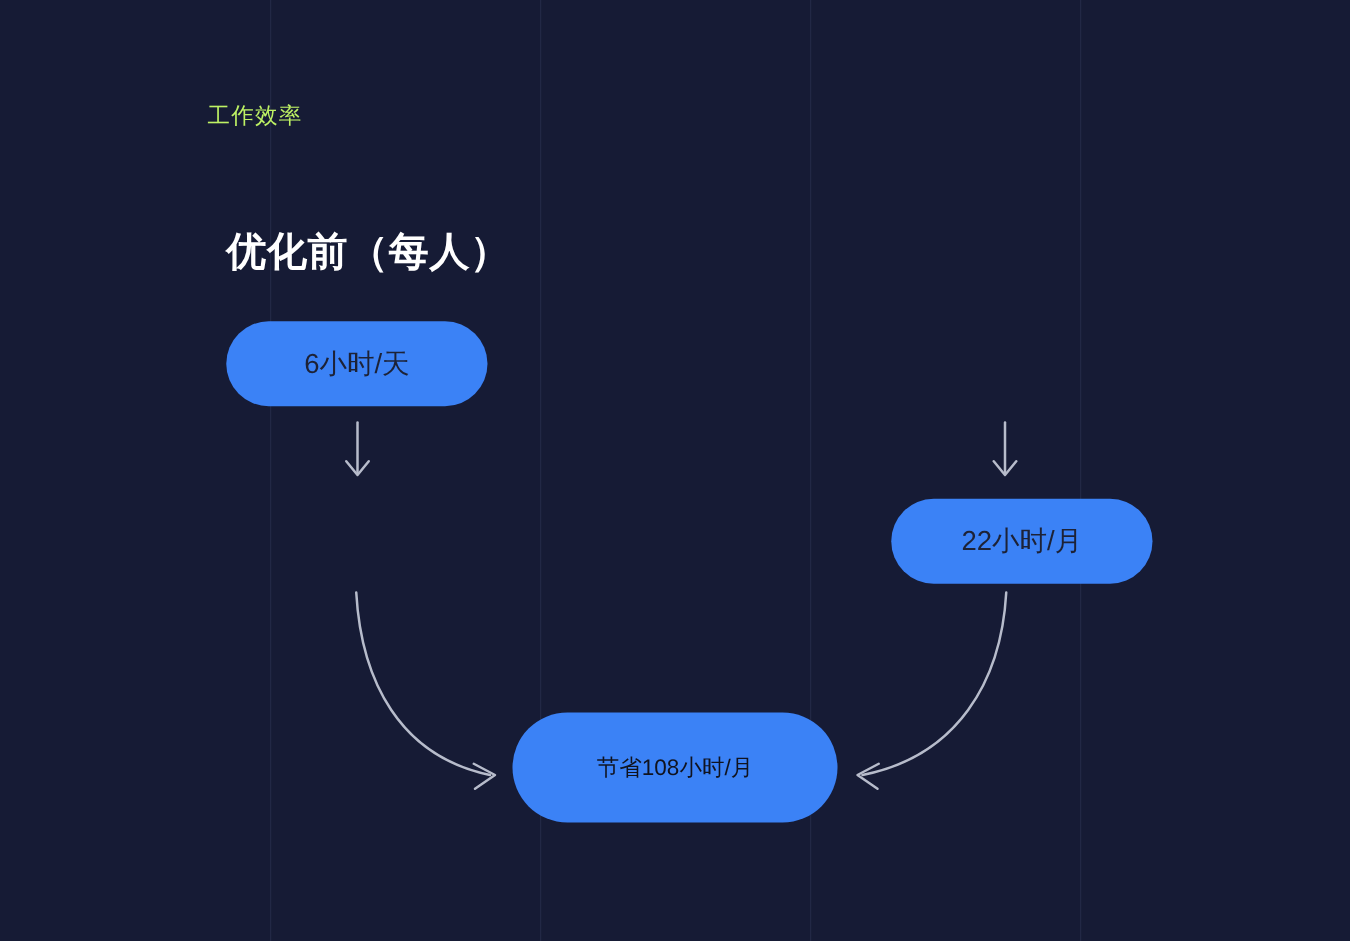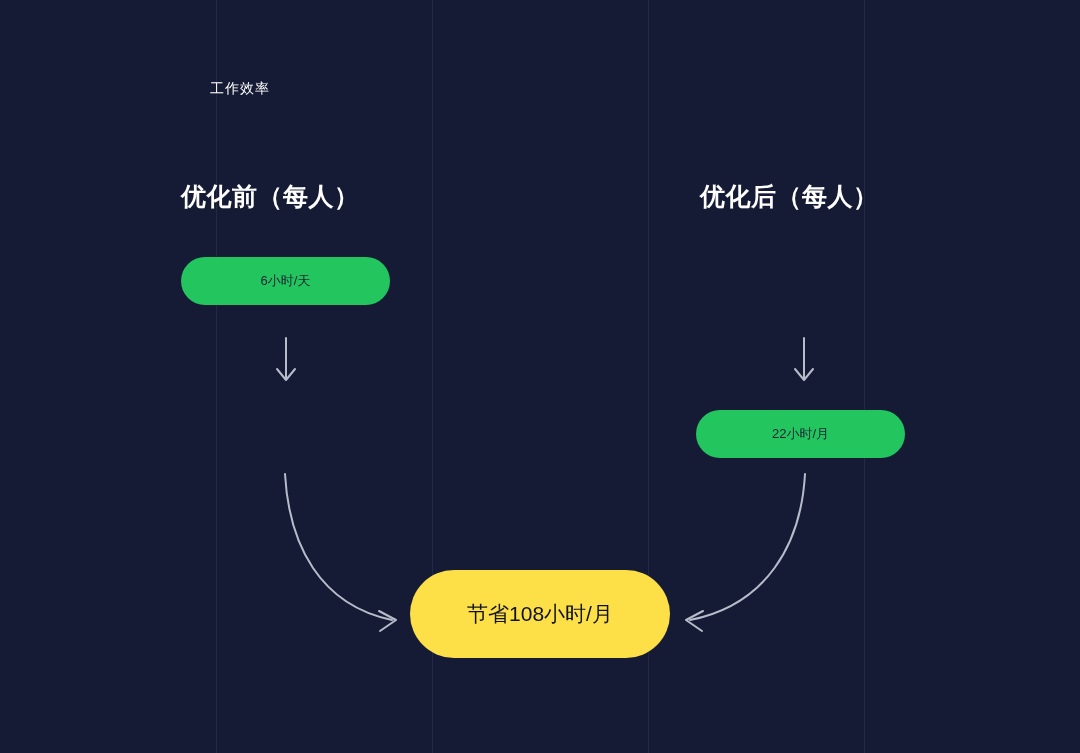--- a/index.html
+++ b/index.html
@@ -37,71 +37,70 @@
     position: absolute;
     inset: 0;
     z-index: 2;
   }
 
   
   .caption {
     position: absolute;
     left: 166px;
     top: 80px;
-    font-size: 14px;
+    font-size: 18px;
     letter-spacing: 1px;
-    color: #ffffff;
+    color: #bef264;
     white-space: nowrap;
-    margin-left: 44px;
   }
 
   
   .col-heading {
     position: absolute;
     top: 180px;
-    font-size: 25px;
+    font-size: 32px;
     font-weight: bold;
     color: #ffffff;
     white-space: nowrap;
     letter-spacing: 0.5px;
   }
   .col-heading.left  { left: 181px; }
   .col-heading.right { left: 700px; }
 
   
   .pill {
     position: absolute;
     display: flex;
     align-items: center;
     justify-content: center;
     box-sizing: border-box;
     border-radius: 999px;
     white-space: nowrap;
   }
   .pill.light {
-    background: #22c55e;
+    background: #3b82f6;
     color: #1d2236;
-    font-size: 13px;
+    font-size: 22px;
     width: 209px;
-    height: 48px;
+    height: 68px;
   }
   .pill.result {
-    background: #fde047;
+    background: #3b82f6;
     color: #10131f;
-    font-size: 21px;
+    font-size: 18px;
     width: 260px;
     height: 88px;
     left: 410px;
     top: 570px;
   }
 
   .pill-l1 { left: 181px; top: 257px; }
   .pill-l2 { left: 181px; top: 399px; }
   .pill-r1 { left: 699px; top: 257px; }
-  .pill-r2 { left: 696px; top: 399px; margin-top: 11px; }
+  .pill-r2 { left: 713px; top: 399px; }
 
   
   .connectors {
     position: absolute;
     inset: 0;
     z-index: 1;
     pointer-events: none;
   }
 </style>
 </head>
@@ -136,21 +135,20 @@
     <polyline points="703,611 686,620 702,631" fill="none" stroke="#b7bccb" stroke-width="2" stroke-linecap="round" stroke-linejoin="round"></polyline>
   </g>
 </svg>
 
 <div class="canvas">
 
   <div class="caption">工作效率</div>
 
   <div class="col-heading left">优化前（每人）</div>
 
-  <div class="col-heading right">优化后（每人）</div>
 
   <div class="pill light pill-l1">6小时/天</div>
 
 
 
   <div class="pill light pill-r2">22小时/月</div>
 
   <div class="pill result">节省108小时/月</div>
 
 </div>

